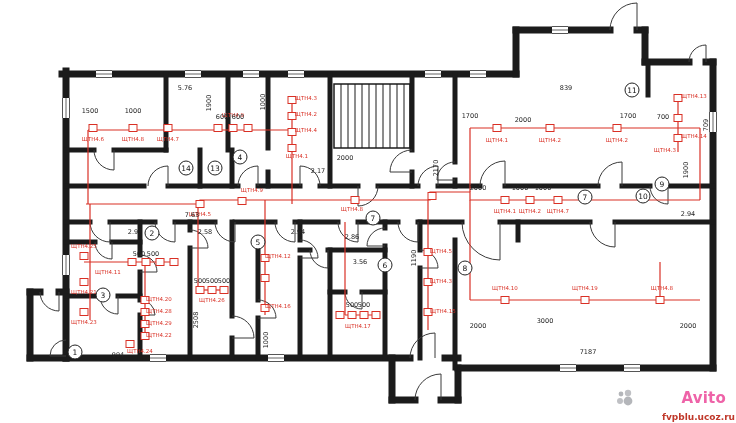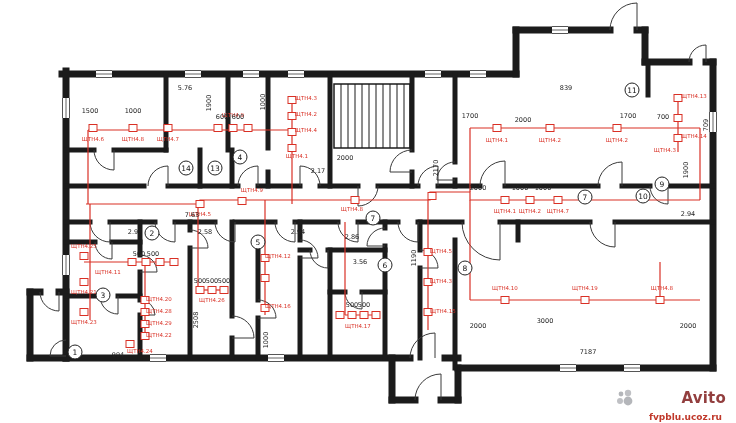--- a/index.html
+++ b/index.html
@@ -6,23 +6,23 @@
   .stage{
     position:relative;width:736px;height:423px;background:#ffffff;
     overflow:hidden;font-family:"DejaVu Sans", sans-serif;
   }
   svg{display:block;}
   svg text{font-family:"DejaVu Sans", sans-serif;}
   .watermark{
     position:absolute;right:10px;bottom:16px;
     display:flex;align-items:center;gap:4px;opacity:.85;
   }
-  .wm-text{color:#7f1d1d;font-size:15px;font-weight:600;letter-spacing:.2px;margin-left:44px;}
+  .wm-text{color:#ec4899;font-size:15px;font-weight:600;letter-spacing:.2px;margin-left:44px;}
   .wm-url{
-    position:absolute;right:14px;bottom:1px;
+    position:absolute;right:1px;bottom:1px;
     color:#c0392b;font-size:9px;font-weight:700;
   }
 </style>
 </head>
 <body>
 
 <div class="stage">
 
   <svg id="plan" width="736" height="423" viewBox="0 0 736 423" xmlns="http://www.w3.org/2000/svg">
     <g id="g-walls">

